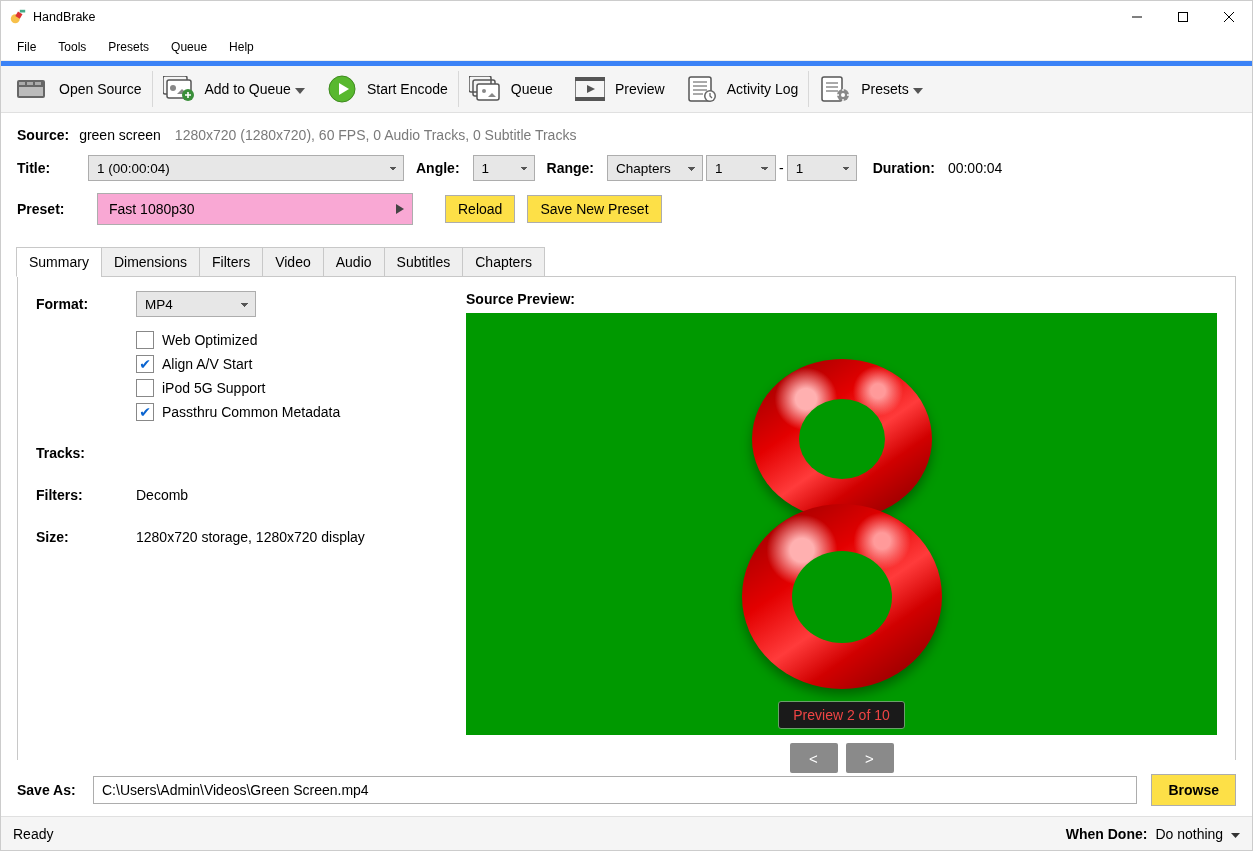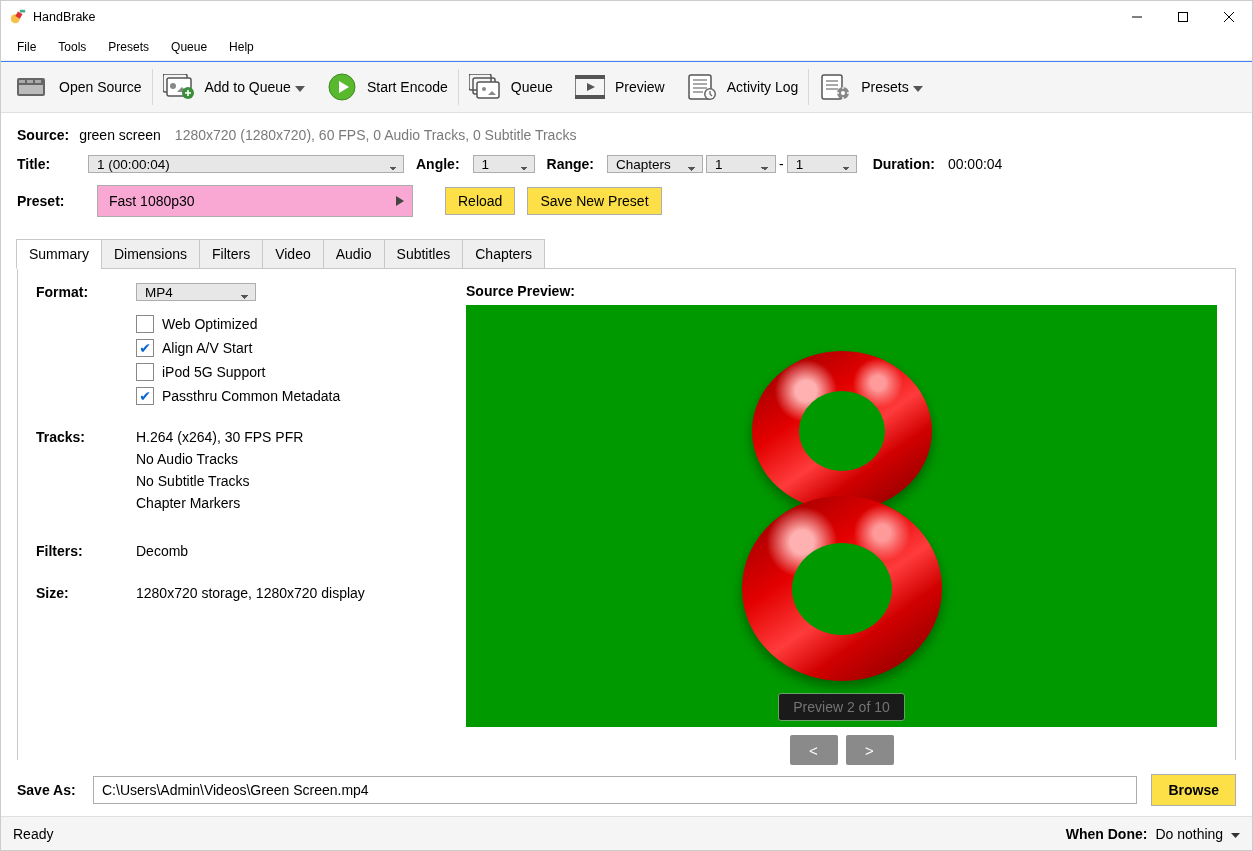--- a/index.html
+++ b/index.html
@@ -7,52 +7,52 @@
   .window { width:1253px; height:851px; display:flex; flex-direction:column; border:1px solid #ccc; }
   .titlebar { height:32px; display:flex; align-items:center; padding:0 0 0 8px; background:#fff; }
   .titlebar .app-icon { width:18px; height:18px; margin-right:6px; }
   .titlebar .title { font-size:12.5px; }
   .titlebar .spacer { flex:1; }
   .win-controls { display:flex; height:100%; }
   .win-btn { width:46px; height:32px; display:flex; align-items:center; justify-content:center; }
   .win-btn svg { width:10px; height:10px; }
   .menubar { height:28px; display:flex; align-items:center; padding:0 6px; gap:2px; background:#fff; border-bottom:1px solid #eee;}
   .menubar .menu-item { padding:4px 10px; font-size:12px; }
-  .toolbar { height:52px; background:#f5f5f5; border-top:1px solid #3b82f6; border-bottom:1px solid #e0e0e0; display:flex; align-items:center; padding:0 6px; }
+  .toolbar { height:52px; background:#f5f5f5; border-top:5px solid #3b82f6; border-bottom:1px solid #e0e0e0; display:flex; align-items:center; padding:0 6px; }
   .tb-group { display:flex; align-items:center; padding:0 10px; height:100%; }
   .tb-sep { width:1px; height:36px; background:#d8d8d8; }
   .tb-icon { width:34px; height:30px; display:flex; align-items:center; justify-content:center; margin-right:8px; }
   .tb-label { font-size:14px; }
   .tb-dropdown { margin-left:6px; }
   .content { flex:1; overflow:auto; padding:14px 16px 10px 16px; display:flex; flex-direction:column; }
   .row { display:flex; align-items:center; margin-bottom:12px; }
   .label-b { font-weight:600; margin-right:10px; font-size:14px; }
   .dim-text { color:#7a7a7a; font-size:14px; }
-  select.sel, input.inp { border:1px solid #adadad; background:#e7e7e7; height:18px; font-size:13.5px; padding:0 8px; }
+  select.sel, input.inp { border:1px solid #adadad; background:#e7e7e7; height:26px; font-size:13.5px; padding:0 8px; }
   select.sel { appearance:none; padding-right:22px; background-image:linear-gradient(45deg,transparent 50%,#555 50%),linear-gradient(135deg,#555 50%,transparent 50%); background-position: right 10px top 11px, right 6px top 11px; background-size:4px 4px,4px 4px; background-repeat:no-repeat;}
   .btn { border:1px solid #adadad; background:#fde047; height:28px; padding:0 12px; font-size:14px; display:inline-flex; align-items:center; justify-content:center;}
   .preset-sel { width:316px; height:32px; border:1px solid #adadad; background:#f9a8d4; display:flex; align-items:center; padding:0 11px; position:relative;}
   .preset-sel .arrow { position:absolute; right:8px; }
   .tabs-wrap { border:1px solid #c8c8c8; flex:1; display:flex; flex-direction:column; min-height:0; }
   .tab-row { display:flex; margin-bottom:-1px; margin-left:-1px; position:relative; z-index:2; }
   .tab { border:1px solid #c8c8c8; border-bottom:1px solid #c8c8c8; background:#efefef; padding:6px 12px; font-size:14px; margin-right:-1px; }
   .tab.active { background:#fff; border-bottom:1px solid #fff; }
   .pane { flex:1; padding:14px 18px; display:flex; gap:30px; background:#fff; }
   .summary-left { width:400px; }
   .srow { display:flex; margin-bottom:8px; }
   .slabel { width:100px; font-weight:600; font-size:14px; }
   .svals { flex:1; font-size:14px; }
   .svals > div { margin-bottom:6px; }
   .chk { display:flex; align-items:center; margin-bottom:6px; font-size:14px;}
   .chk .box { width:18px; height:18px; border:1px solid #888; margin-right:8px; display:flex; align-items:center; justify-content:center; background:#fff;}
   .chk .box.checked::after { content:"✔"; color:#0a64d0; font-size:14px; line-height:1; }
   .preview-side { flex:1; display:flex; flex-direction:column; }
   .preview-title { font-weight:600; font-size:14px; margin-bottom:6px; }
   .preview-img { background:#009900; width:100%; aspect-ratio:1280/720; position:relative; display:flex; align-items:center; justify-content:center; }
-  .preview-badge { position:absolute; bottom:6px; background:#1a1a1a; color:#737373; border:1px solid #6aa06a; border-radius:3px; padding:5px 14px; font-size:14px; }
+  .preview-badge { position:absolute; bottom:6px; background:#1a1a1a; color:#ef4444; border:1px solid #6aa06a; border-radius:3px; padding:5px 14px; font-size:14px; }
   .nav-btns { display:flex; justify-content:center; gap:8px; margin-top:8px; }
   .nav-btn { width:48px; height:30px; background:#8a8a8a; color:#fff; display:flex; align-items:center; justify-content:center; font-size:15px; border-radius:2px;}
   .saveas-row { display:flex; align-items:center; margin-top:14px; }
   .saveas-row input { flex:1; height:28px; border:1px solid #adadad; padding:0 8px; font-size:14px; background:#fff;}
   .saveas-row .browse { margin-left:14px; font-weight:600; height:32px; padding:0 16px;}
   .statusbar { height:34px; background:#f5f5f5; border-top:1px solid #e0e0e0; display:flex; align-items:center; padding:0 12px; font-size:14px; }
   .statusbar .spacer { flex:1; }
   .when-done { font-weight:600; margin-right:8px; }
   .caret { display:inline-block; margin-left:4px; }
 
@@ -292,26 +292,20 @@
                 </div>
               <div class="chk">
                   <span class="box checked"></span>
                   <span>Passthru Common Metadata</span>
                 </div>
             </div>
           </div>
           <div style="height:10px;"></div>
           <div class="srow">
             <div class="slabel">Tracks:</div>
-            <div class="svals">
-              <div>H.264 (x264), 30 FPS PFR</div>
-              <div>No Audio Tracks</div>
-              <div>No Subtitle Tracks</div>
-              <div>Chapter Markers</div>
-            </div>
           </div>
           <div style="height:18px;"></div>
           <div class="srow">
             <div class="slabel">Filters:</div>
             <div class="svals">
                 <div>Decomb</div>
               </div>
           </div>
           <div style="height:12px;"></div>
           <div class="srow">

